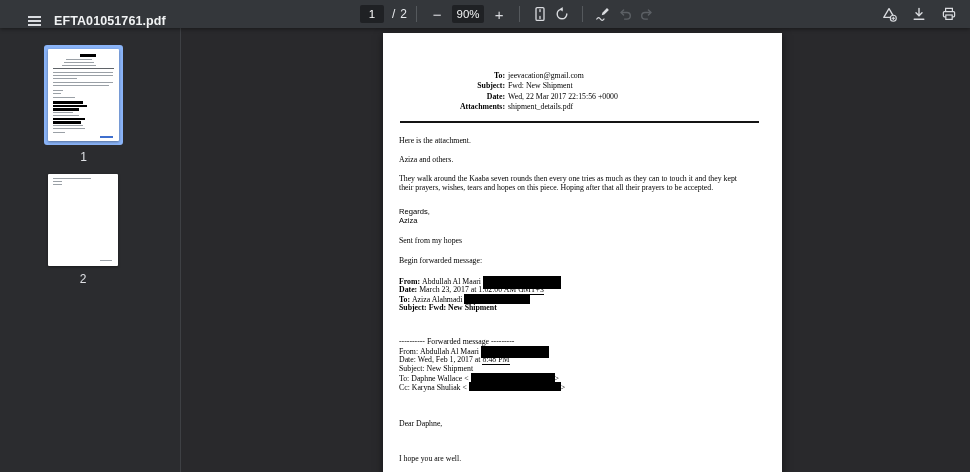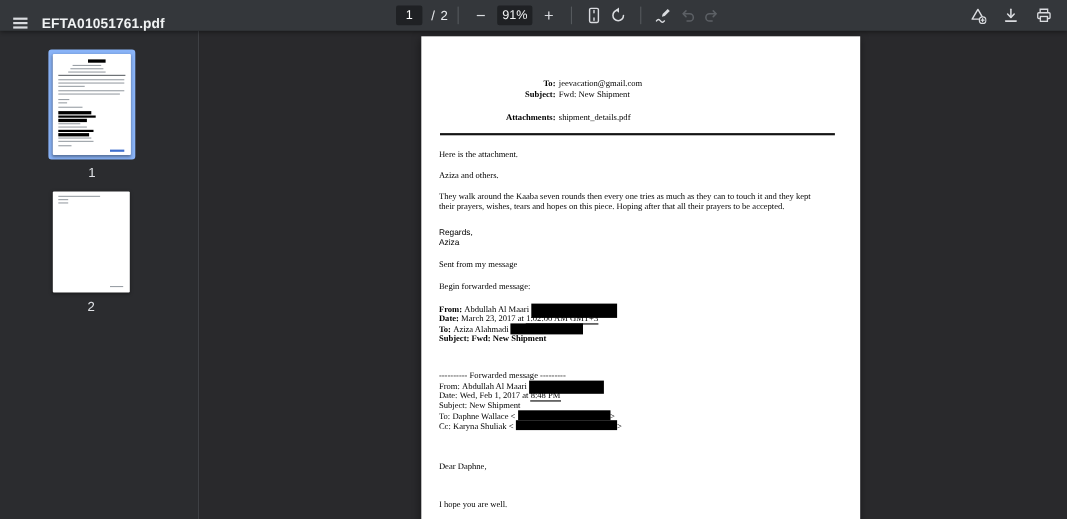--- a/index.html
+++ b/index.html
@@ -4,21 +4,21 @@
 <style>
   * { margin:0; padding:0; box-sizing:border-box; }
   html,body { width:970px; height:472px; overflow:hidden; background:#29292c;
               font-family:"Liberation Sans","DejaVu Sans",sans-serif; }
   #app { position:relative; width:970px; height:472px; }
 
   
   .toolbar { position:absolute; left:0; top:0; width:100%; height:28px;
              background:#34373b; box-shadow:0 1px 4px rgba(0,0,0,.45); z-index:20;
              color:#e8eaed; }
-  .tb-left { position:absolute; left:0; top:0; height:42px; display:flex; align-items:center; }
+  .tb-left { position:absolute; left:16px; top:0; height:42px; display:flex; align-items:center; }
   .menu-btn { width:28px; height:28px; display:flex; flex-direction:column; justify-content:center;
               align-items:center; gap:2.5px; background:none; border:none; cursor:pointer; margin-left:4px; }
   .menu-btn i { display:block; width:13px; height:1.6px; background:#dadce0; }
   .doc-title { margin-left:6px; font-size:12.5px; font-weight:700; color:#f1f3f4; letter-spacing:.1px; }
 
   .tb-center { position:absolute; left:360px; top:0; height:28px; display:flex; align-items:center; }
   .page-input { width:24px; height:18px; background:#1f2124; border:none; border-radius:2px;
                 color:#fff; font-size:11.5px; text-align:center; font-family:inherit; }
   .slash { margin-left:8px; font-size:12px; color:#e8eaed; }
   .ptotal { margin-left:5px; font-size:12px; color:#e8eaed; }
@@ -85,21 +85,21 @@
         </button>
       <span class="doc-title">EFTA01051761.pdf</span>
     </div>
 
     <div class="tb-center">
       <input class="page-input" readonly="" value="1" style="">
       <span class="slash">/</span>
       <span class="ptotal">2</span>
       <div class="sep"></div>
       <button class="tbtn glyph">−</button>
-      <div class="zoom-box">91%</div>
+      <div class="zoom-box">90%</div>
       <button class="tbtn glyph">+</button>
       <div class="sep"></div>
       <button class="tbtn" title="Fit to page">
         <span>
           <svg width="16" height="16" viewBox="0 0 16 16">
             <rect x="4" y="1.6" width="8" height="12.8" rx="1.2" fill="none" stroke="currentColor" stroke-width="1.3"></rect>
             <path d="M8 3.6 v2 M8 10.4 v2" stroke="currentColor" stroke-width="1.3" stroke-linecap="round"></path>
           </svg>
         </span>
       </button>
@@ -214,33 +214,36 @@
 
   <div class="viewer">
     <div class="pdf-page">
 
       <div class="dl" style="left:0;top:37.5px">
         <span class="hlabel">To:</span><span class="hval">jeevacation@gmail.com</span>
       </div>
       <div class="dl" style="left:0;top:48px">
         <span class="hlabel">Subject:</span><span class="hval">Fwd: New Shipment</span>
       </div>
+      <div class="dl" style="left:0;top:58.5px">
+        <span class="hlabel">Date:</span><span class="hval">Wed, 22 Mar 2017 22:15:56 +0000</span>
+      </div>
       <div class="dl" style="left:0;top:69px">
         <span class="hlabel">Attachments:</span><span class="hval">shipment_details.pdf</span>
       </div>
       <div class="hr"></div>
 
       <div class="dl" style="left:16px;top:103px">Here is the attachment.</div>
       <div class="dl" style="left:16px;top:122px">Aziza and others.</div>
       <div class="dl" style="left:16px;top:140.5px">They walk around the Kaaba seven rounds then every one tries as much as they can to touch it and they kept</div>
       <div class="dl" style="left:16px;top:150px">their prayers, wishes, tears and hopes on this piece. Hoping after that all their prayers to be accepted.</div>
 
       <div class="dl sans" style="left:16px;top:174px">Regards,</div>
       <div class="dl sans" style="left:16px;top:183px">Aziza</div>
-      <div class="dl" style="left:16px;top:203px">Sent from my message</div>
+      <div class="dl" style="left:16px;top:203px">Sent from my hopes</div>
       <div class="dl" style="left:16px;top:222.5px">Begin forwarded message:</div>
 
       <div class="dl" style="left:16px;top:243px">
         <span class="lab">From:</span><span>Abdullah Al Maari</span><span class="redact r2"></span>
       </div>
       <div class="dl" style="left:16px;top:252px">
         <span class="lab">Date:</span><span>March 23, 2017 at </span><span class="uline">1:02:00 AM GMT+3</span>
       </div>
       <div class="dl" style="left:16px;top:261px">
         <span class="lab">To:</span><span>Aziza Alahmadi</span><span class="redact r3"></span>

